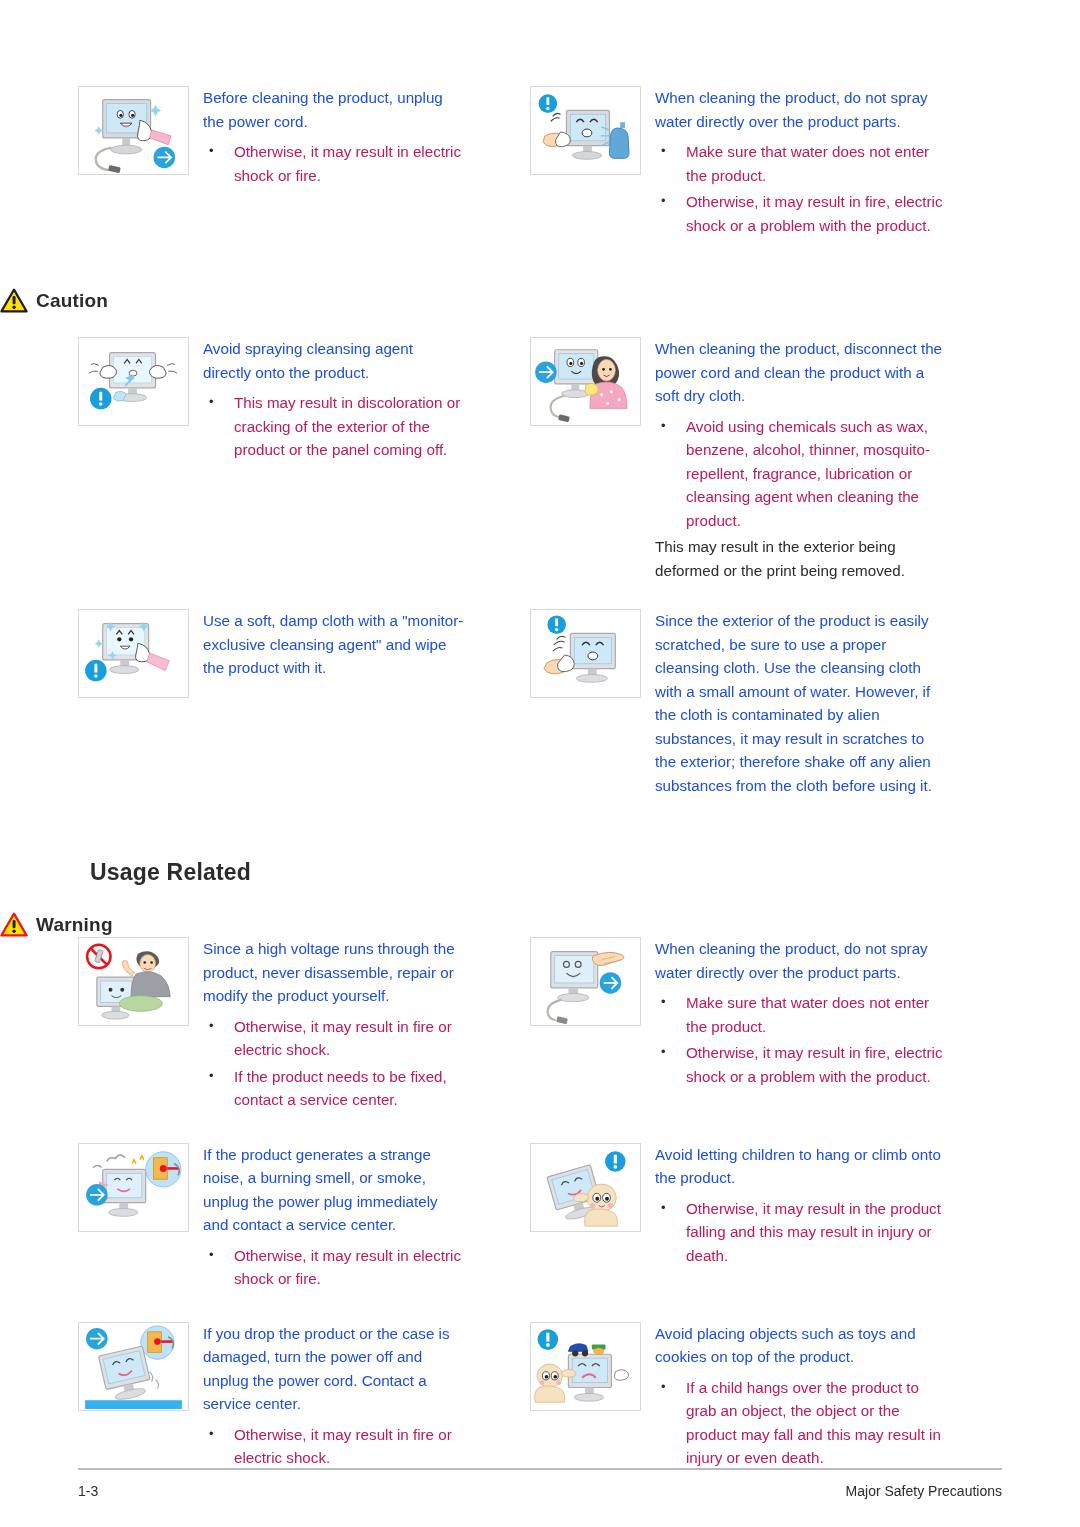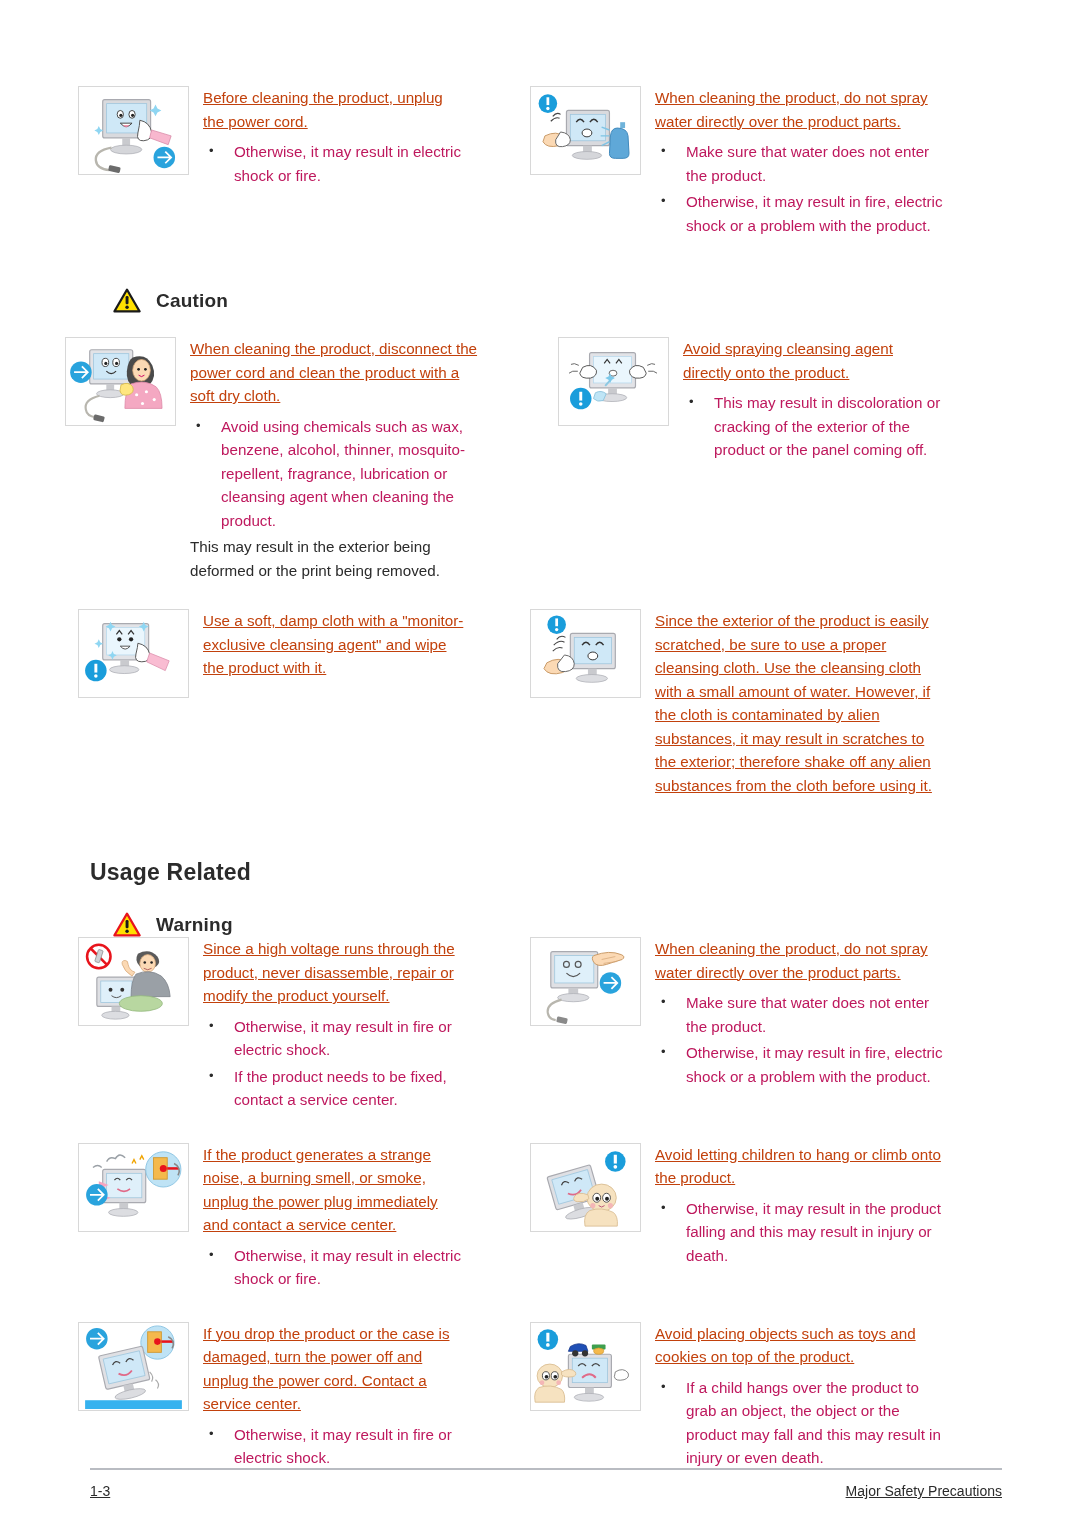--- a/index.html
+++ b/index.html
@@ -30,22 +30,21 @@
     font-weight: bold;
     color: #2b2b2b;
     margin: 0;
     padding: 0 0 0 78px;
     letter-spacing: 0.2px;
   }
 
   .level-head {
     display: flex;
     align-items: center;
-    gap: 15px;
-    padding-left: 113px;
+    gap: 8px;
     margin: 0;
   }
   .level-head .level-label {
     font-size: 19px;
     font-weight: bold;
     color: #2b2b2b;
     letter-spacing: 0.2px;
   }
 
   
@@ -76,23 +75,22 @@
   }
   .thumb svg { display: block; width: 100%; height: 100%; }
 
   .body-col {
     flex: 1 1 auto;
     min-width: 0;
   }
   .lead {
     font-size: 15.2px;
     line-height: 23.5px;
-    color: #c2410c;
+    color: #1d4ed8;
     margin: 0;
-    text-decoration: underline;
   }
   ul.bullets {
     list-style: none;
     margin: 7px 0 0 0;
     padding: 0;
   }
   ul.bullets li {
     position: relative;
     font-size: 15.2px;
     line-height: 23.5px;
@@ -111,24 +109,23 @@
   p.tail {
     font-size: 15.2px;
     line-height: 23.5px;
     color: #2b2b2b;
     margin: 0;
   }
 
   
   .footer {
     position: absolute;
-    left: 90px;
+    left: 78px;
     right: 78px;
     bottom: 28px;
-    text-decoration: underline;
   }
   .footer-rule {
     height: 2px;
     background: #b9bcc2;
     margin-bottom: 13px;
   }
   .footer-row {
     display: flex;
     justify-content: space-between;
     font-size: 14px;
@@ -211,20 +208,51 @@
       <svg class="tri-icon" width="28" height="25" viewBox="0 0 28 25" xmlns="http://www.w3.org/2000/svg">
         <path d="M14 1.6 L26.6 23.4 H1.4 Z" fill="#ffe000" stroke="#1a1a1a" stroke-width="2.1" stroke-linejoin="round"></path>
         <rect x="12.6" y="8" width="2.9" height="8.2" rx="1.2" fill="#1a1a1a"></rect>
         <circle cx="14.05" cy="19.3" r="1.7" fill="#1a1a1a"></circle>
       </svg>
     </span>
     <span class="level-label">Caution</span>
   </div>
 
   <div class="row" style="margin-top:24px;">
+    <div class="col left">
+      <div class="thumb">
+        <svg viewBox="0 0 111 89" xmlns="http://www.w3.org/2000/svg">
+          <rect width="111" height="89" fill="#fff"></rect>
+          <rect x="31" y="15" width="47" height="36" rx="2" fill="#e2e3e7" stroke="#a9aab0" stroke-width="1.2"></rect>
+          <rect x="35" y="19" width="39" height="27" fill="#eaf6fd" stroke="#b9d9ec" stroke-width=".8"></rect>
+          <path d="M46 26 l3 -4 l3 4" fill="none" stroke="#333" stroke-width="1.2"></path>
+          <path d="M58 26 l3 -4 l3 4" fill="none" stroke="#333" stroke-width="1.2"></path>
+          <ellipse cx="55" cy="36" rx="4" ry="3" fill="#fff" stroke="#555" stroke-width=".9"></ellipse>
+          <rect x="50" y="51" width="9" height="7" fill="#c9cace"></rect>
+          <ellipse cx="54" cy="61" rx="15" ry="4" fill="#dcdde1" stroke="#b0b1b7" stroke-width=".8"></ellipse>
+          <path d="M24 30 q9 -5 14 3 q1 6 -6 8 q-10 1 -11 -5z" fill="#fff" stroke="#555" stroke-width="1"></path>
+          <path d="M20 28 q-5 -3 -8 -1 M19 34 q-6 -1 -9 2" fill="none" stroke="#666" stroke-width="1"></path>
+          <path d="M86 30 q-9 -5 -14 3 q-1 6 6 8 q10 1 11 -5z" fill="#fff" stroke="#555" stroke-width="1"></path>
+          <path d="M90 28 q5 -3 8 -1 M91 34 q6 -1 9 2" fill="none" stroke="#666" stroke-width="1"></path>
+          <path d="M37 56 q6 -3 11 1 l-3 7 q-6 2 -10 -2z" fill="#bfe5f6" stroke="#8bc3dd" stroke-width=".9"></path>
+          <path d="M47 49 l8 -9" stroke="#8cc8e2" stroke-width="2"></path>
+          <path d="M52 36 l1.6 3.4 l3.4 1.6 l-3.4 1.6 l-1.6 3.4 l-1.6 -3.4 l-3.4 -1.6 l3.4 -1.6z" fill="#7cc9ea"></path>
+          <circle cx="22" cy="62" r="11" fill="#1a9ddb"></circle>
+          <rect x="20.5" y="55" width="3" height="9" fill="#fff"></rect>
+            <circle cx="22" cy="67.5" r="1.8" fill="#fff"></circle>
+        </svg>
+      </div>
+      <div class="body-col">
+        <p class="lead">Avoid spraying cleansing agent directly onto the product.</p>
+        <ul class="bullets">
+          <li>This may result in discoloration or cracking of the exterior of the product or the panel coming off.</li>
+        </ul>
+      </div>
+    </div>
+
     <div class="col right">
       <div class="thumb">
         <svg viewBox="0 0 111 89" xmlns="http://www.w3.org/2000/svg">
           <rect width="111" height="89" fill="#fff"></rect>
           <rect x="24" y="12" width="44" height="35" rx="2" fill="#e2e3e7" stroke="#a9aab0" stroke-width="1.2"></rect>
           <rect x="28" y="16" width="36" height="26" fill="#cfe8f7" stroke="#9fc6dd" stroke-width=".8"></rect>
           <ellipse cx="40" cy="25" rx="3.4" ry="4.2" fill="#fff" stroke="#333" stroke-width=".9"></ellipse>
           <ellipse cx="51" cy="25" rx="3.4" ry="4.2" fill="#fff" stroke="#333" stroke-width=".9"></ellipse>
           <circle cx="40.5" cy="26" r="1.6" fill="#222"></circle>
             <circle cx="51.5" cy="26" r="1.6" fill="#222"></circle>
@@ -247,51 +275,20 @@
           <circle cx="15" cy="35" r="11" fill="#29a3dd"></circle>
           <path d="M8 35 h13 M16 29 l6 6 l-6 6" stroke="#fff" stroke-width="1.8" fill="none"></path>
         </svg>
       </div>
       <div class="body-col">
         <p class="lead">When cleaning the product, disconnect the power cord and clean the product with a soft dry cloth.</p>
         <ul class="bullets">
           <li>Avoid using chemicals such as wax, benzene, alcohol, thinner, mosquito-repellent, fragrance, lubrication or cleansing agent when cleaning the product.</li>
         </ul>
         <p class="tail">This may result in the exterior being deformed or the print being removed.</p>
-      </div>
-    </div>
-
-    <div class="col left">
-      <div class="thumb">
-        <svg viewBox="0 0 111 89" xmlns="http://www.w3.org/2000/svg">
-          <rect width="111" height="89" fill="#fff"></rect>
-          <rect x="31" y="15" width="47" height="36" rx="2" fill="#e2e3e7" stroke="#a9aab0" stroke-width="1.2"></rect>
-          <rect x="35" y="19" width="39" height="27" fill="#eaf6fd" stroke="#b9d9ec" stroke-width=".8"></rect>
-          <path d="M46 26 l3 -4 l3 4" fill="none" stroke="#333" stroke-width="1.2"></path>
-          <path d="M58 26 l3 -4 l3 4" fill="none" stroke="#333" stroke-width="1.2"></path>
-          <ellipse cx="55" cy="36" rx="4" ry="3" fill="#fff" stroke="#555" stroke-width=".9"></ellipse>
-          <rect x="50" y="51" width="9" height="7" fill="#c9cace"></rect>
-          <ellipse cx="54" cy="61" rx="15" ry="4" fill="#dcdde1" stroke="#b0b1b7" stroke-width=".8"></ellipse>
-          <path d="M24 30 q9 -5 14 3 q1 6 -6 8 q-10 1 -11 -5z" fill="#fff" stroke="#555" stroke-width="1"></path>
-          <path d="M20 28 q-5 -3 -8 -1 M19 34 q-6 -1 -9 2" fill="none" stroke="#666" stroke-width="1"></path>
-          <path d="M86 30 q-9 -5 -14 3 q-1 6 6 8 q10 1 11 -5z" fill="#fff" stroke="#555" stroke-width="1"></path>
-          <path d="M90 28 q5 -3 8 -1 M91 34 q6 -1 9 2" fill="none" stroke="#666" stroke-width="1"></path>
-          <path d="M37 56 q6 -3 11 1 l-3 7 q-6 2 -10 -2z" fill="#bfe5f6" stroke="#8bc3dd" stroke-width=".9"></path>
-          <path d="M47 49 l8 -9" stroke="#8cc8e2" stroke-width="2"></path>
-          <path d="M52 36 l1.6 3.4 l3.4 1.6 l-3.4 1.6 l-1.6 3.4 l-1.6 -3.4 l-3.4 -1.6 l3.4 -1.6z" fill="#7cc9ea"></path>
-          <circle cx="22" cy="62" r="11" fill="#1a9ddb"></circle>
-          <rect x="20.5" y="55" width="3" height="9" fill="#fff"></rect>
-            <circle cx="22" cy="67.5" r="1.8" fill="#fff"></circle>
-        </svg>
-      </div>
-      <div class="body-col">
-        <p class="lead">Avoid spraying cleansing agent directly onto the product.</p>
-        <ul class="bullets">
-          <li>This may result in discoloration or cracking of the exterior of the product or the panel coming off.</li>
-        </ul>
       </div>
     </div>
   </div>
 
   <div class="row" style="margin-top:27px;">
     <div class="col left">
       <div class="thumb">
         <svg viewBox="0 0 111 89" xmlns="http://www.w3.org/2000/svg">
           <rect width="111" height="89" fill="#fff"></rect>
           <rect x="24" y="14" width="47" height="37" rx="2" fill="#e2e3e7" stroke="#a9aab0" stroke-width="1.2"></rect>

